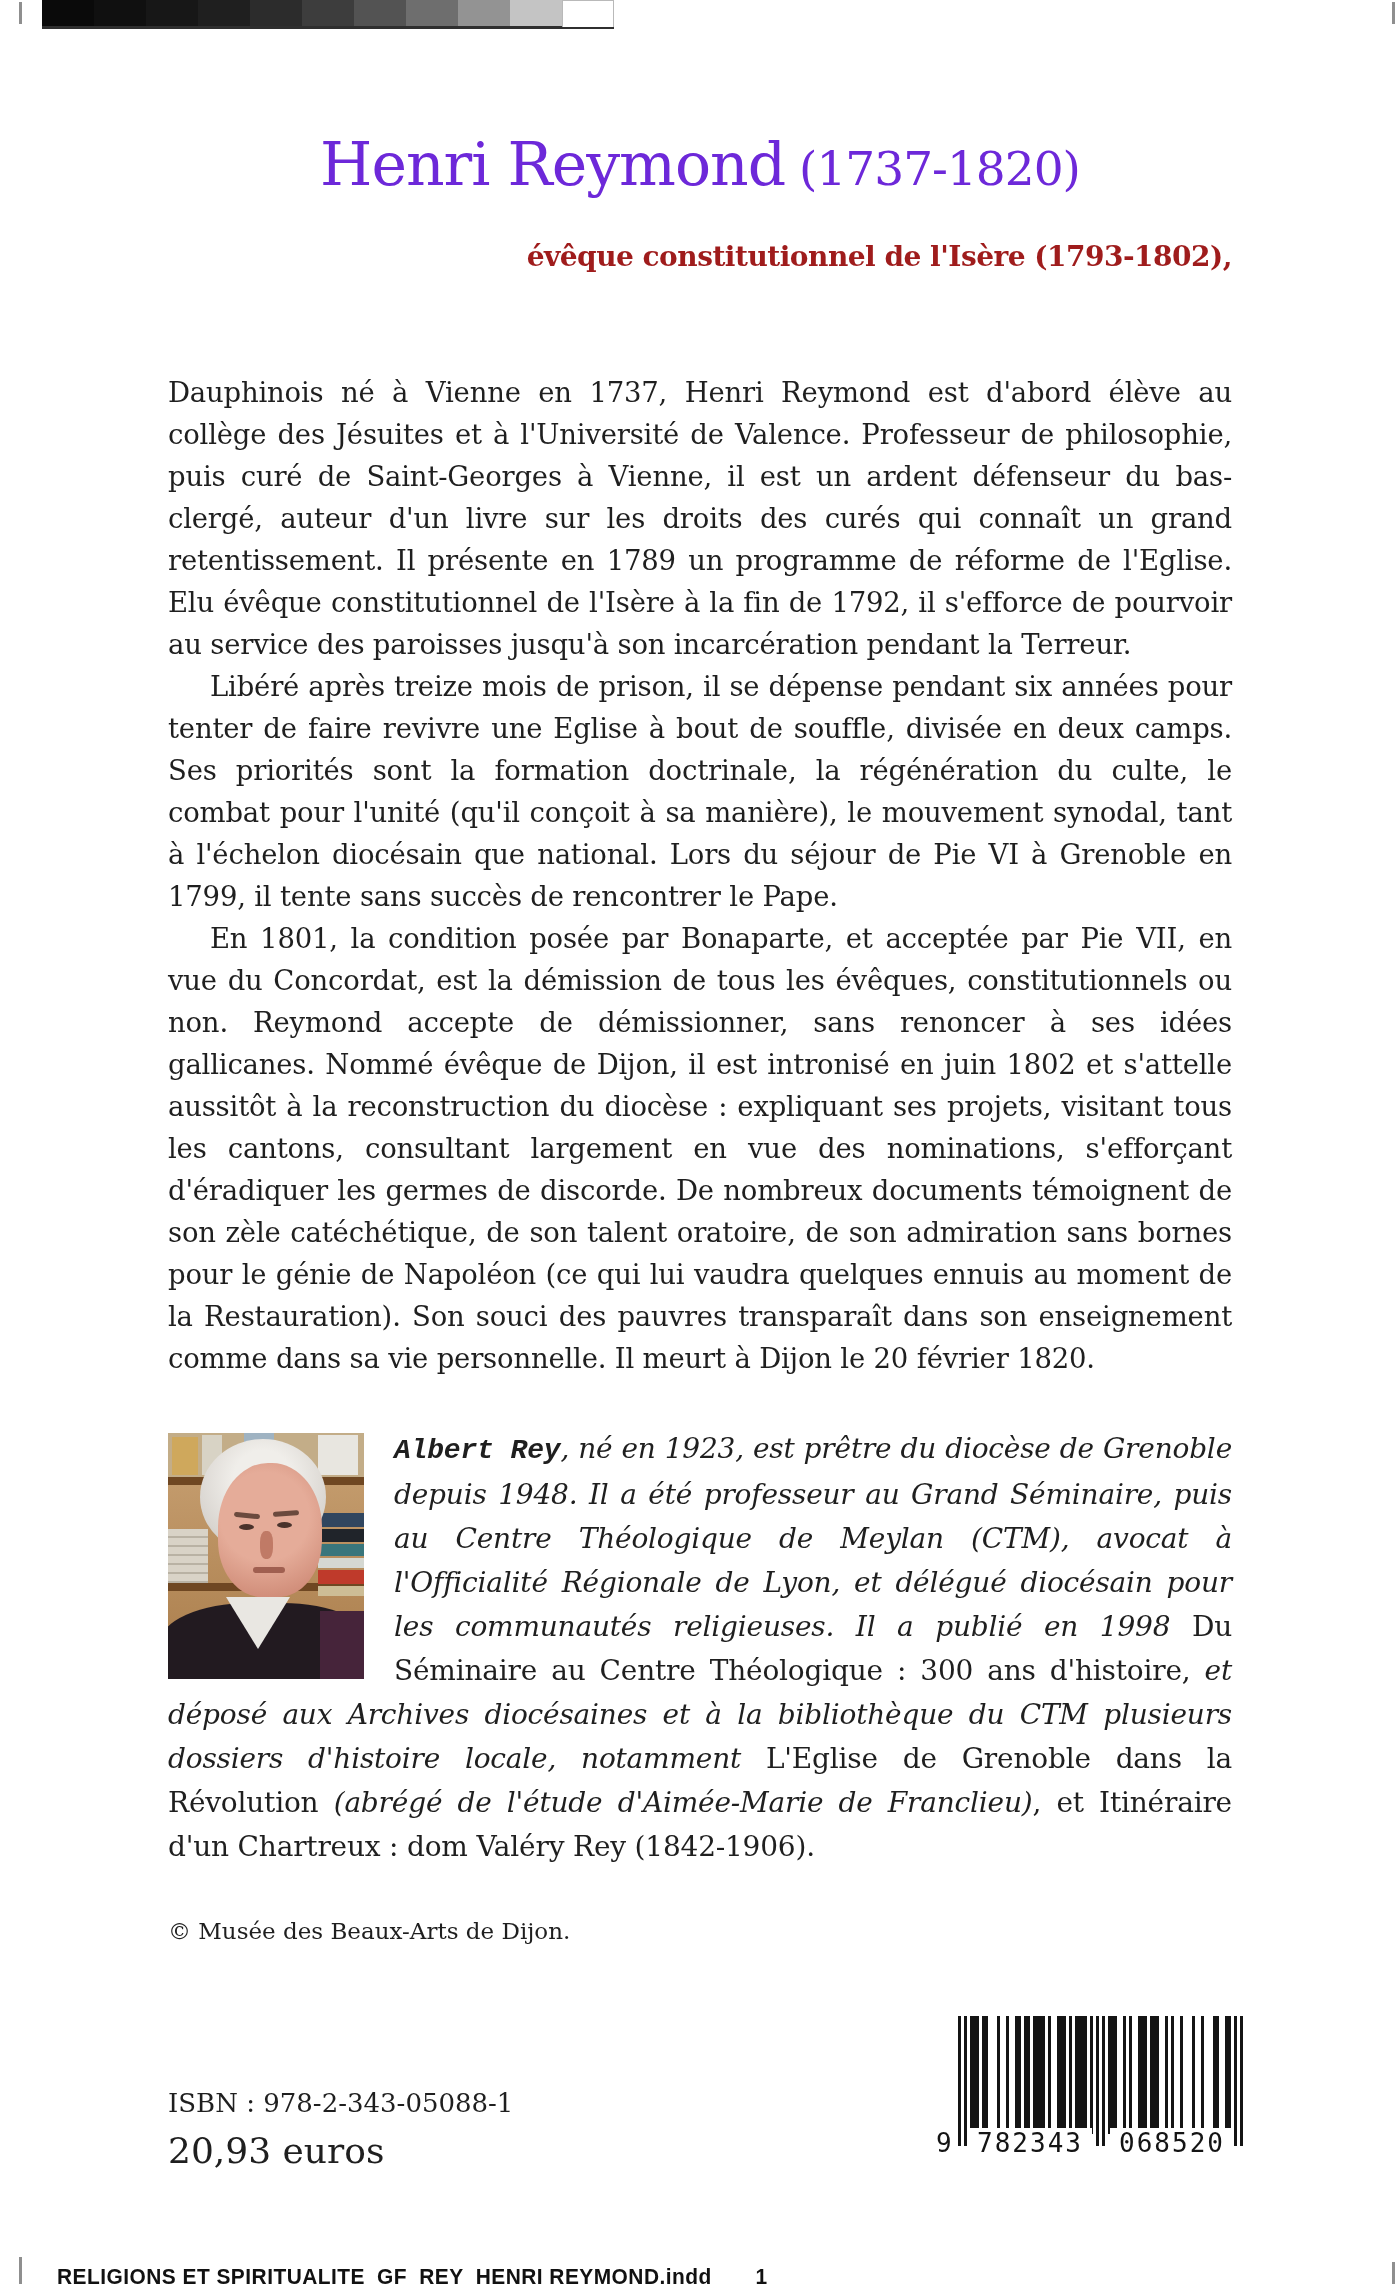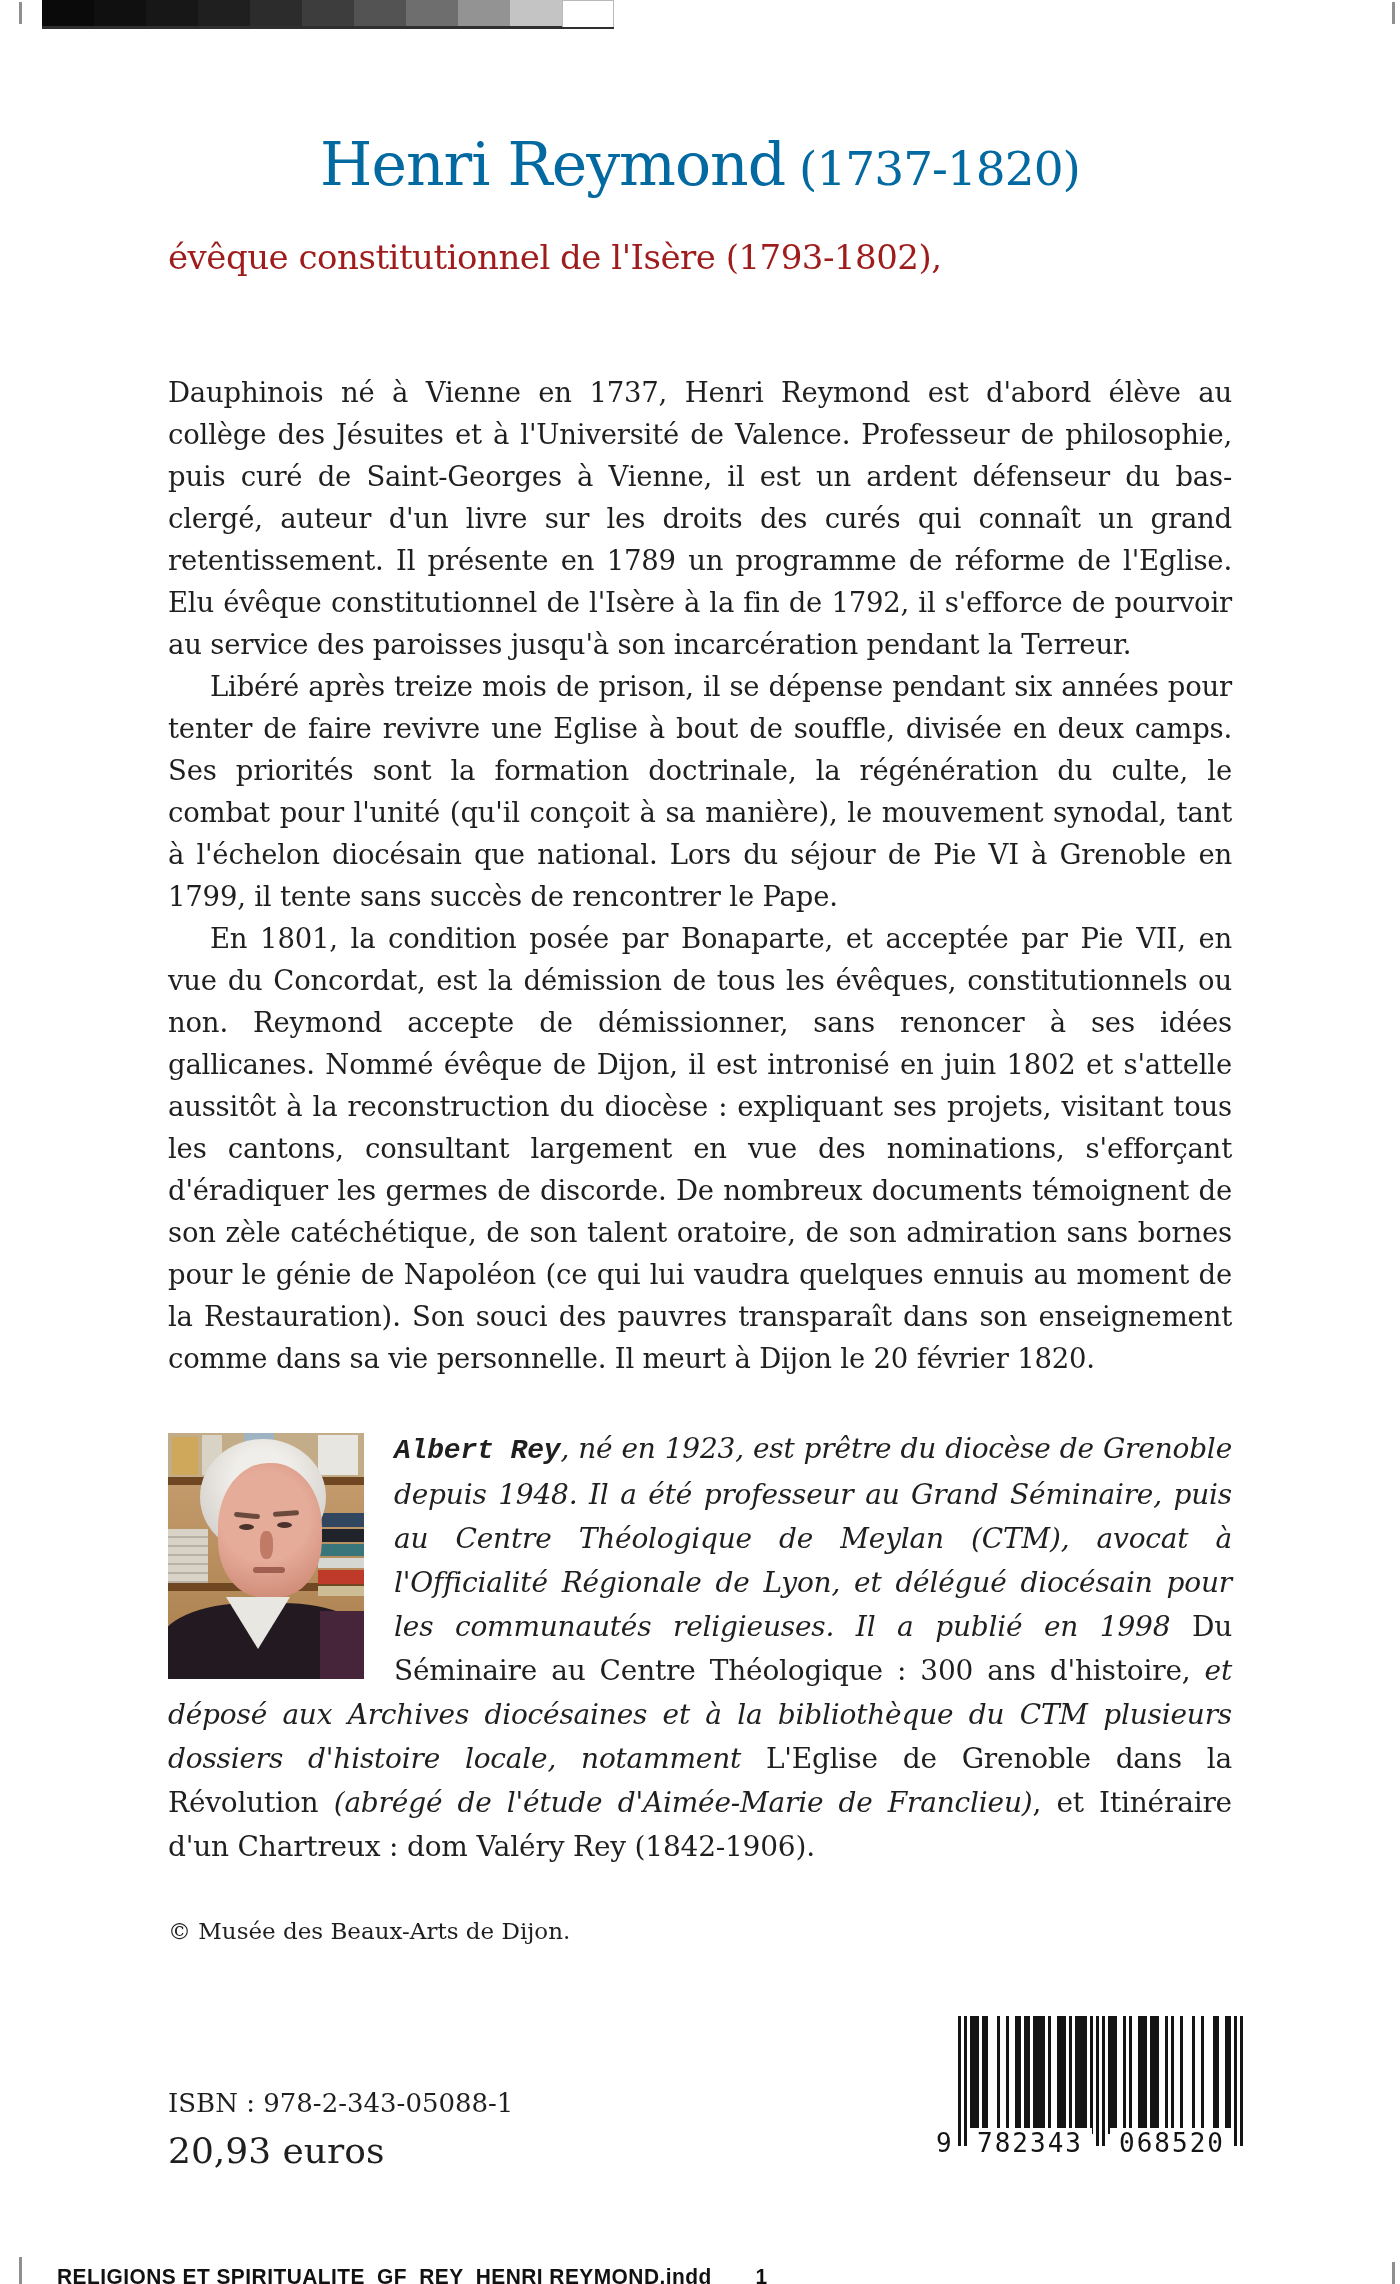--- a/index.html
+++ b/index.html
@@ -11,22 +11,22 @@
   
   .strip{position:absolute;left:42px;top:0;height:26px;display:flex;border-bottom:3px solid #2f2f2f;}
   .strip .sq{width:52px;height:26px;}
   .strip .sq:last-child{border:1px solid #b9b9b9;border-bottom:none;width:50px;}
   .crop{position:absolute;width:3px;background:#8f8f8f;}
   
   .column{position:absolute;left:168px;top:0;width:1064px;}
   .title{margin:128px 0 0;text-align:center;font-weight:normal;
          font-size:60px;line-height:72px;letter-spacing:-1px;}
   .title .years{font-size:47px;}
-  .subtitle{margin-top:20px;text-align:left;font-weight:normal;
-            font-size:34px;line-height:64px;letter-spacing:-.5px;}
+  .subtitle{margin-top:20px;text-align:right;font-weight:bold;
+            font-size:28px;line-height:64px;letter-spacing:-.5px;}
   .synopsis{margin-top:82px;font-size:27.5px;line-height:42px;
             text-align:justify;letter-spacing:-.2px;}
   .synopsis p{margin:0;text-indent:42px;}
   .synopsis p:first-child{text-indent:0;}
   .bio-section{margin-top:48px;font-size:28px;line-height:44px;
                text-align:justify;font-style:italic;letter-spacing:-.2px;}
   .bio-section .rm{font-style:normal;}
   .bio-section .bi{font-weight:bold;font-family:Liberation Mono, monospace;}
   .credit{margin-top:46px;font-style:normal;font-size:23px;line-height:32px;
           letter-spacing:0;}
@@ -101,21 +101,21 @@
     <div class="sq" style="background: rgb(196, 196, 196);"></div>
     <div class="sq" style="background: rgb(255, 255, 255);"></div>
   </div>
 
 <div class="crop" style="left:19px;top:2px;height:22px;"></div>
 <div class="crop" style="left:1392px;top:2px;height:22px;"></div>
 <div class="crop" style="left:19px;top:2257px;height:27px;"></div>
 <div class="crop" style="left:1392px;top:2262px;height:22px;"></div>
 
 <div class="column">
-  <h1 class="title accent" style="color: #0369a1;"><span>Henri Reymond</span><span class="years"> (1737-1820)</span></h1>
+  <h1 class="title accent" style="color: #6d28d9;"><span>Henri Reymond</span><span class="years"> (1737-1820)</span></h1>
 
   <div class="subtitle accent" style="color: rgb(159, 28, 28);">
     <div>évêque constitutionnel de l'Isère (1793-1802),</div>
   </div>
 
   <div class="synopsis" id="synopsis">
       <p>Dauphinois né à Vienne en 1737, Henri Reymond est d'abord élève au collège des Jésuites et à l'Université de Valence. Professeur de philosophie, puis curé de Saint-Georges à Vienne, il est un ardent défenseur du bas-clergé, auteur d'un livre sur les droits des curés qui connaît un grand retentissement. Il présente en 1789 un programme de réforme de l'Eglise. Elu évêque constitutionnel de l'Isère à la fin de 1792, il s'efforce de pourvoir au service des paroisses jusqu'à son incarcération pendant la Terreur.</p>
       <p>Libéré après treize mois de prison, il se dépense pendant six années pour tenter de faire revivre une Eglise à bout de souffle, divisée en deux camps. Ses priorités sont la formation doctrinale, la régénération du culte, le combat pour l'unité (qu'il conçoit à sa manière), le mouvement synodal, tant à l'échelon diocésain que national. Lors du séjour de Pie VI à Grenoble en 1799, il tente sans succès de rencontrer le Pape.</p>
       <p>En 1801, la condition posée par Bonaparte, et acceptée par Pie VII, en vue du Concordat, est la démission de tous les évêques, constitutionnels ou non. Reymond accepte de démissionner, sans renoncer à ses idées gallicanes. Nommé évêque de Dijon, il est intronisé en juin 1802 et s'attelle aussitôt à la reconstruction du diocèse : expliquant ses projets, visitant tous les cantons, consultant largement en vue des nominations, s'efforçant d'éradiquer les germes de discorde. De nombreux documents témoignent de son zèle catéchétique, de son talent oratoire, de son admiration sans bornes pour le génie de Napoléon (ce qui lui vaudra quelques ennuis au moment de la Restauration). Son souci des pauvres transparaît dans son enseignement comme dans sa vie personnelle. Il meurt à Dijon le 20 février 1820.</p>
     </div>

